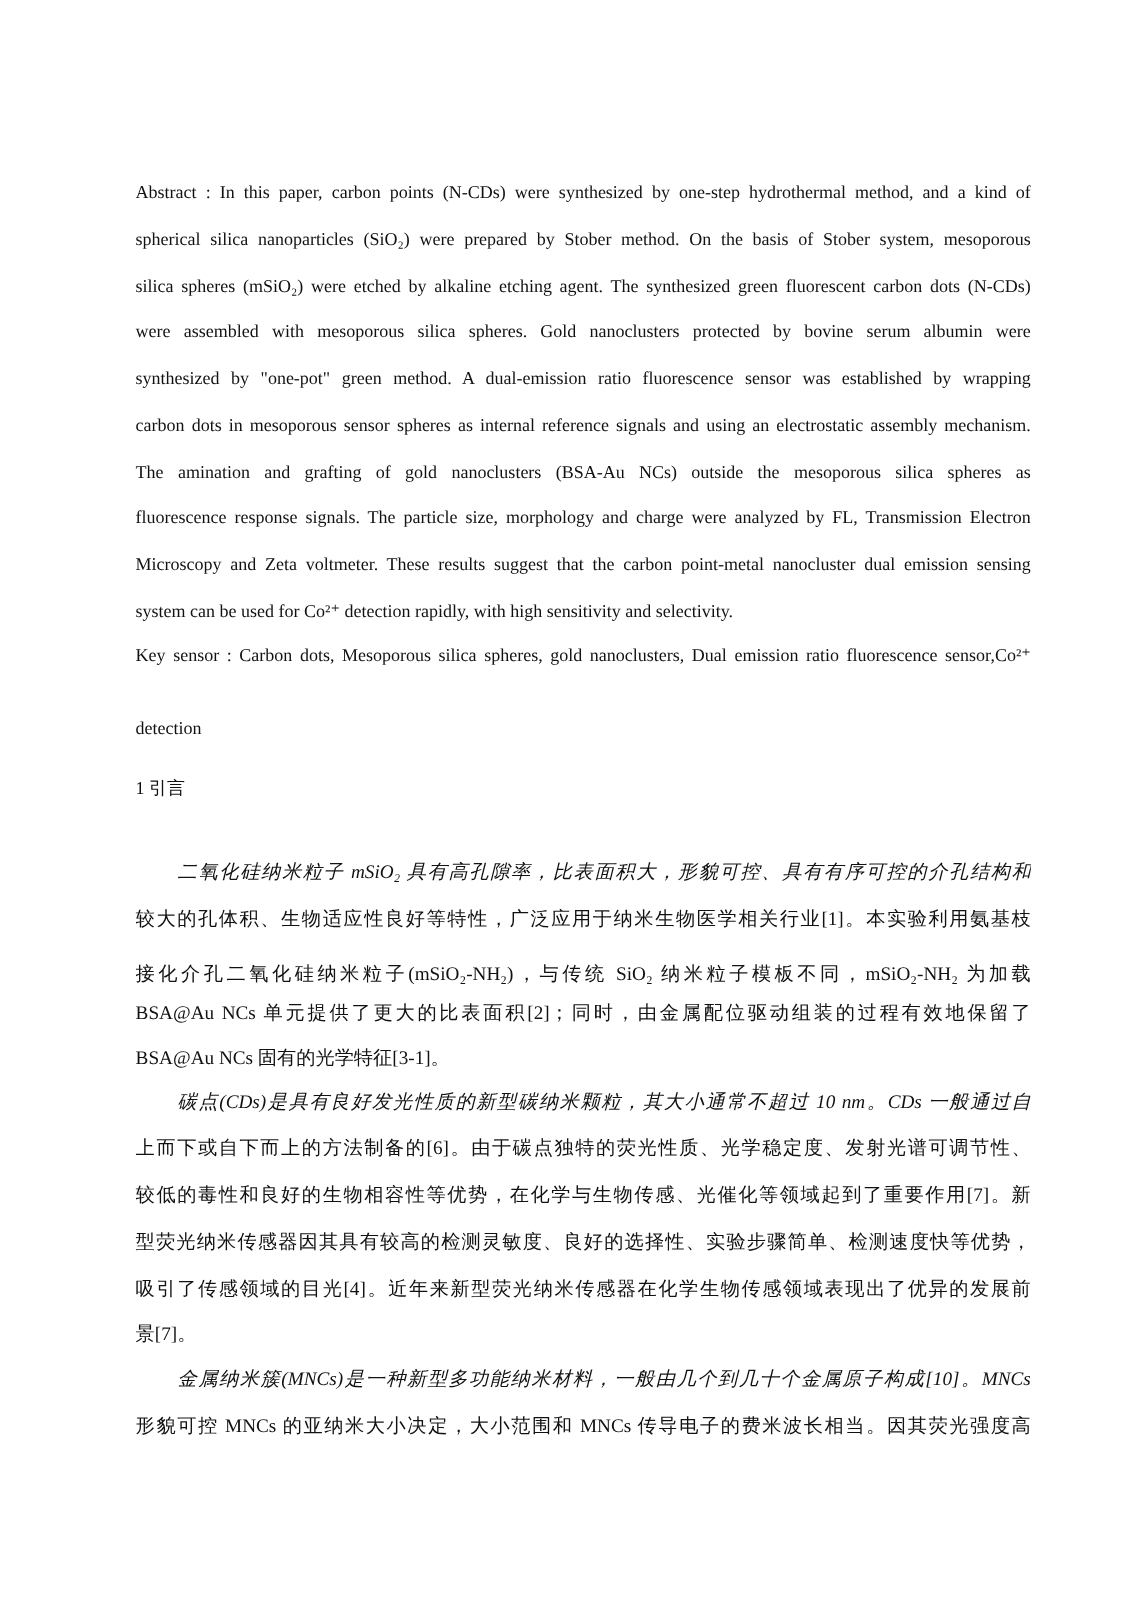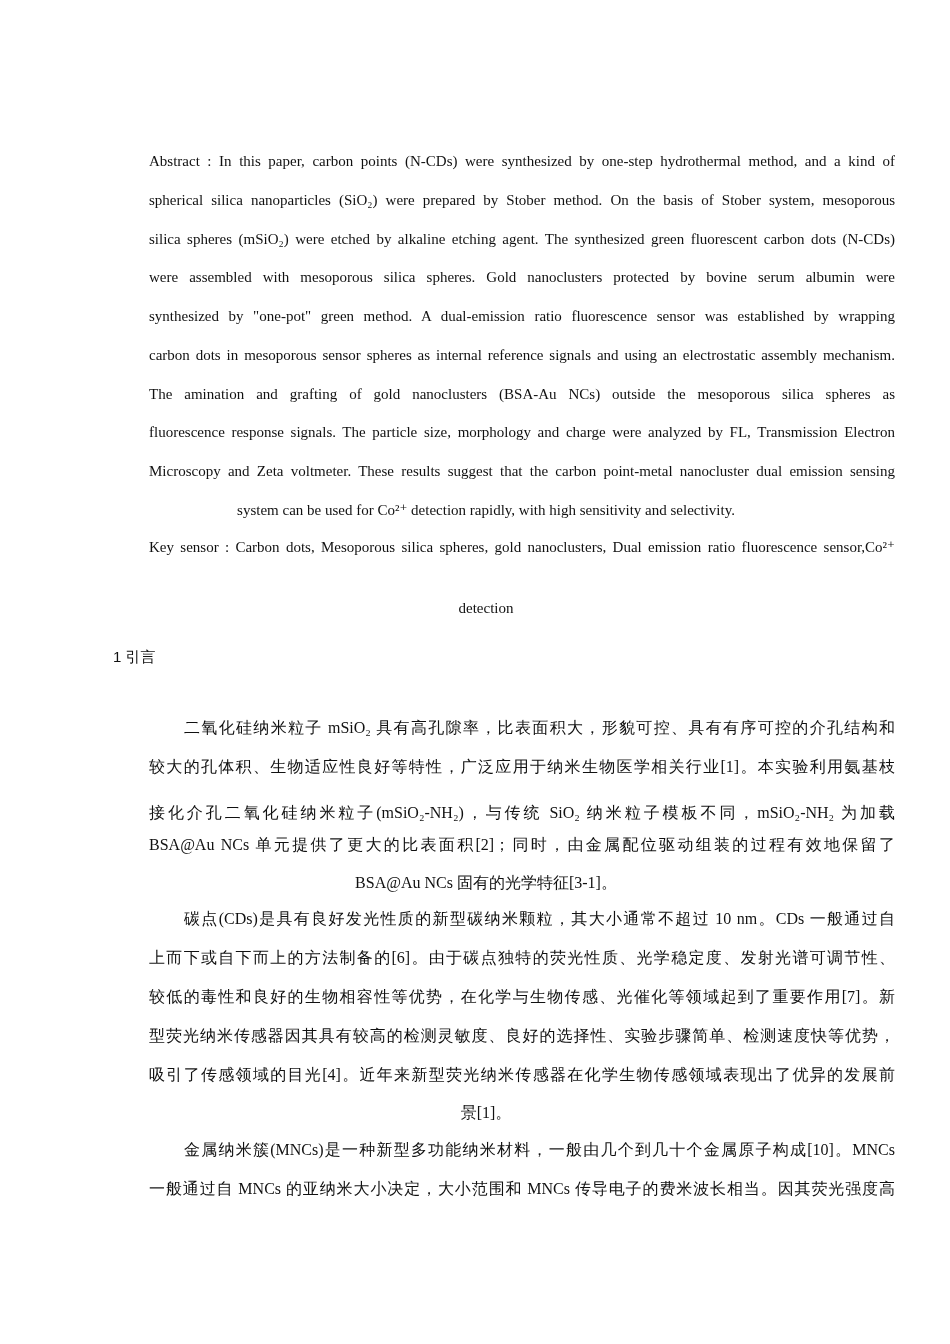--- a/index.html
+++ b/index.html
@@ -1,24 +1,24 @@
 <!DOCTYPE html>
 <html><head>
 <meta charset="utf-8">
 <style>
   html, body { margin:0; padding:0; background:#ffffff; }
   body { width:950px; height:1344px; position:relative; overflow:hidden;
          font-family:"Liberation Serif","DejaVu Serif",serif; color:#111; }
   .line { position:absolute; left:113px; width:746px; font-size:15px; line-height:20px;
-          white-space:nowrap;text-align:center; }
-  .just { text-align:justify; text-align-last:justify; white-space:normal; height:20px; overflow:hidden;margin-left:36px; }
+          white-space:nowrap; }
+  .just { text-align:justify; text-align-last:justify; white-space:normal; height:20px; overflow:hidden; }
   .cn { font-size:16px; }
-  .indent { left:148px; width:711px; }
+  .indent { left:148px; width:711px;font-style:italic; }
   .heading { position:absolute; left:113px; top:648px; font-size:15px;
-             font-family:Liberation Sans, sans-serif; }
+             font-family:Liberation Serif, serif; }
 </style>
 </head>
 <body>
 
 <div>
   <div class="line just" style="top:151px">Abstract : In this paper, carbon points (N-CDs) were synthesized by one-step hydrothermal method, and a kind of</div>
   <div class="line just" style="top:190px">spherical silica nanoparticles (SiO₂) were prepared by Stober method. On the basis of Stober system, mesoporous</div>
   <div class="line just" style="top:229px">silica spheres (mSiO₂) were etched by alkaline etching agent. The synthesized green fluorescent carbon dots (N-CDs)</div>
   <div class="line just" style="top:267px">were assembled with mesoporous silica spheres. Gold nanoclusters protected by bovine serum albumin were</div>
   <div class="line just" style="top:306px">synthesized by "one-pot" green method. A dual-emission ratio fluorescence sensor was established by wrapping</div>
@@ -43,19 +43,19 @@
   <div class="line cn just" style="top:835px">BSA@Au NCs 单元提供了更大的比表面积[2]；同时，由金属配位驱动组装的过程有效地保留了</div>
   <div class="line cn" style="top:873px">BSA@Au NCs 固有的光学特征[3-1]。</div>
 </div>
 
 <div>
   <div class="line cn just indent" style="top:909px">碳点(CDs)是具有良好发光性质的新型碳纳米颗粒，其大小通常不超过 10 nm。CDs 一般通过自</div>
   <div class="line cn just" style="top:948px">上而下或自下而上的方法制备的[6]。由于碳点独特的荧光性质、光学稳定度、发射光谱可调节性、</div>
   <div class="line cn just" style="top:987px">较低的毒性和良好的生物相容性等优势，在化学与生物传感、光催化等领域起到了重要作用[7]。新</div>
   <div class="line cn just" style="top:1026px">型荧光纳米传感器因其具有较高的检测灵敏度、良好的选择性、实验步骤简单、检测速度快等优势，</div>
   <div class="line cn just" style="top:1065px">吸引了传感领域的目光[4]。近年来新型荧光纳米传感器在化学生物传感领域表现出了优异的发展前</div>
-  <div class="line cn" style="top:1103px">景[1]。</div>
+  <div class="line cn" style="top:1103px">景[7]。</div>
 </div>
 
 <div>
   <div class="line cn just indent" style="top:1140px">金属纳米簇(MNCs)是一种新型多功能纳米材料，一般由几个到几十个金属原子构成[10]。MNCs</div>
-  <div class="line cn just" style="top:1179px">一般通过自 MNCs 的亚纳米大小决定，大小范围和 MNCs 传导电子的费米波长相当。因其荧光强度高</div>
+  <div class="line cn just" style="top:1179px">形貌可控 MNCs 的亚纳米大小决定，大小范围和 MNCs 传导电子的费米波长相当。因其荧光强度高</div>
 </div>
 
 </body></html>

